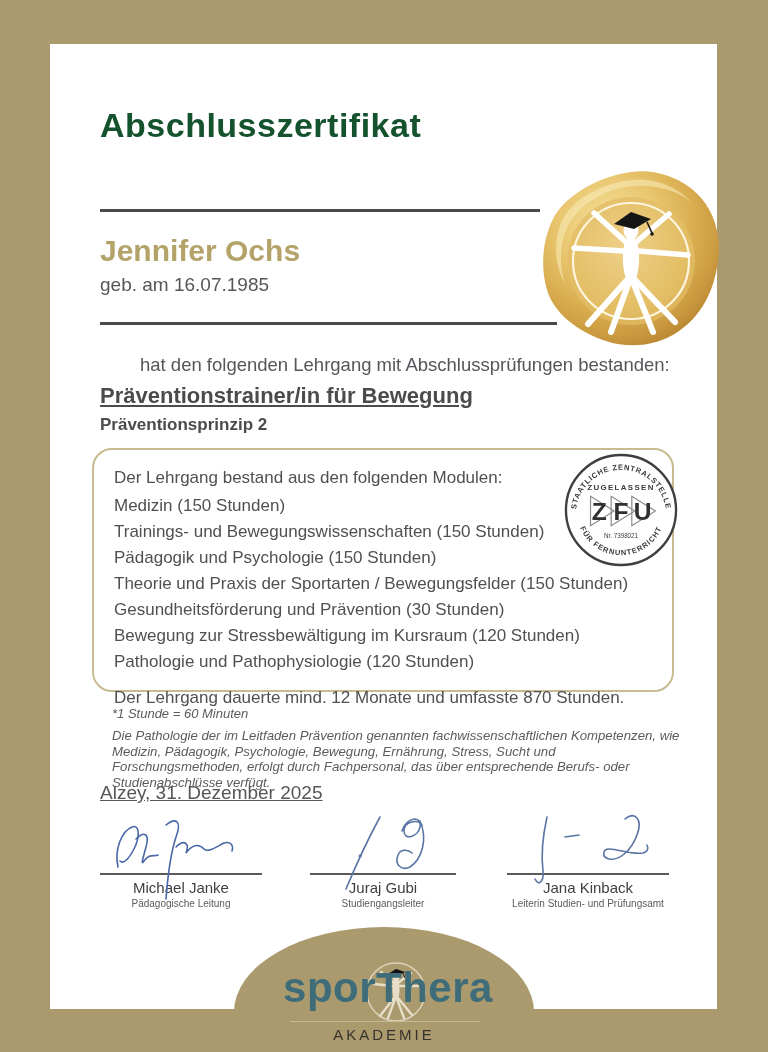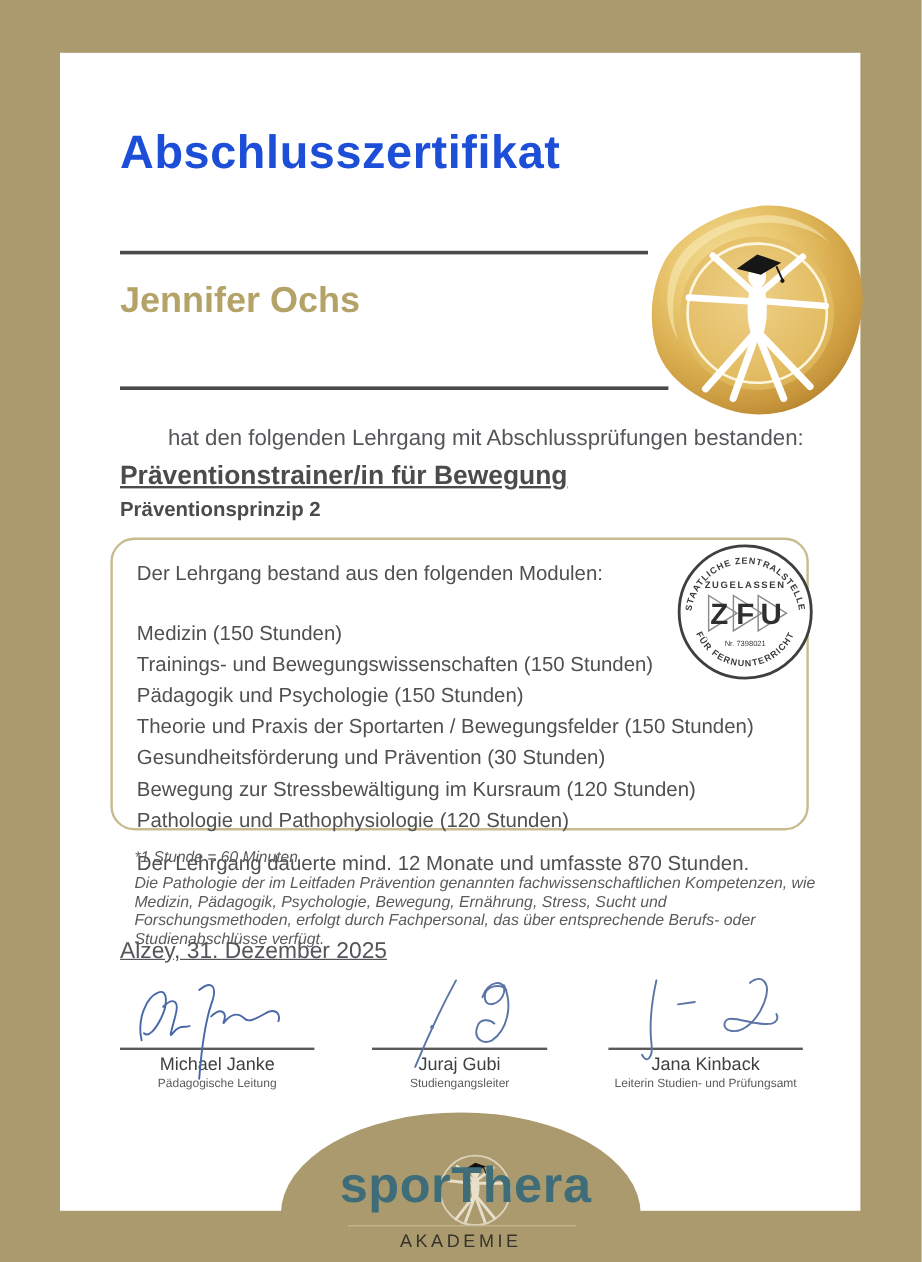--- a/index.html
+++ b/index.html
@@ -5,38 +5,38 @@
   * { margin:0; padding:0; box-sizing:border-box; }
   html,body { width:768px; height:1052px; }
   body {
     position:relative; overflow:hidden;
     background:#ab9a6e;
     font-family:"Liberation Sans", sans-serif;
     color:#515254;
   }
   .sheet { position:absolute; left:50px; top:44px; width:667px; height:965px; background:#ffffff; }
 
-  .title { position:absolute; left:50px; top:62px; font-size:39px; font-weight:bold; color:#1d4ed8; letter-spacing:0.5px; }
+  .title { position:absolute; left:50px; top:62px; font-size:34px; font-weight:bold; color:#14532d; letter-spacing:0.5px; }
   .rule  { position:absolute; height:3px; background:#4a4a4a; }
   .rule1 { left:50px; top:165px; width:440px; }
   .rule2 { left:50px; top:278px; width:457px; }
 
   .name  { position:absolute; left:50px; top:190px; font-size:30px; font-weight:bold; color:#b4a369; }
   .birth { position:absolute; left:50px; top:230px; font-size:19px; color:#55565a; }
 
   .statement { position:absolute; left:50px; top:310px; font-size:18.5px; color:#55565a;margin-left:40px; }
   .course-title { position:absolute; left:50px; top:339px; font-size:22px; font-weight:bold; color:#4a4b4d;text-decoration:underline; }
   .course-subtitle { position:absolute; left:50px; top:371px; font-size:17px; font-weight:bold; color:#4a4b4d; }
 
   .modules-box {
     position:absolute; left:42px; top:404px; width:582px; height:244px;
     border:2px solid #c9bb90; border-radius:20px;
     padding:15px 20px; font-size:17px; color:#4f5052;
   }
-  .modules-intro { margin-bottom:24px; line-height:26px; }
+  .modules-intro { margin-bottom:2px; line-height:26px; }
   .modules-list { list-style:none; }
   .modules-list li { line-height:26px; }
   .modules-summary { margin-top:10px; line-height:26px; }
 
   .zfu { position:absolute; left:513px; top:408px; width:116px; height:116px; }
 
   .wax-seal { position:absolute; left:488px; top:122px; width:186px; height:186px; z-index:3; }
 
   .footnote { position:absolute; left:62px; top:662px; font-size:13px; font-style:italic; color:#5a5b5d; }
   .disclaimer { position:absolute; left:62px; top:684px; width:578px; font-size:13.2px; font-style:italic; color:#5a5b5d; line-height:15.6px; }
@@ -61,20 +61,21 @@
 </style>
 </head>
 <body>
 
 <div class="sheet">
 
   <div class="title">Abschlusszertifikat</div>
   <div class="rule rule1"></div>
 
   <div class="name">Jennifer Ochs</div>
+  <div class="birth">geb. am 16.07.1985</div>
   <div class="rule rule2"></div>
 
   <svg class="wax-seal" viewBox="0 0 186 186">
     <defs>
       <radialGradient id="sealGrad" cx="38%" cy="32%" r="75%">
         <stop offset="0%" stop-color="#f6e3a0"></stop>
         <stop offset="38%" stop-color="#e9c770"></stop>
         <stop offset="65%" stop-color="#d9ad4f"></stop>
         <stop offset="85%" stop-color="#c9983e"></stop>
         <stop offset="100%" stop-color="#b4812c"></stop>

